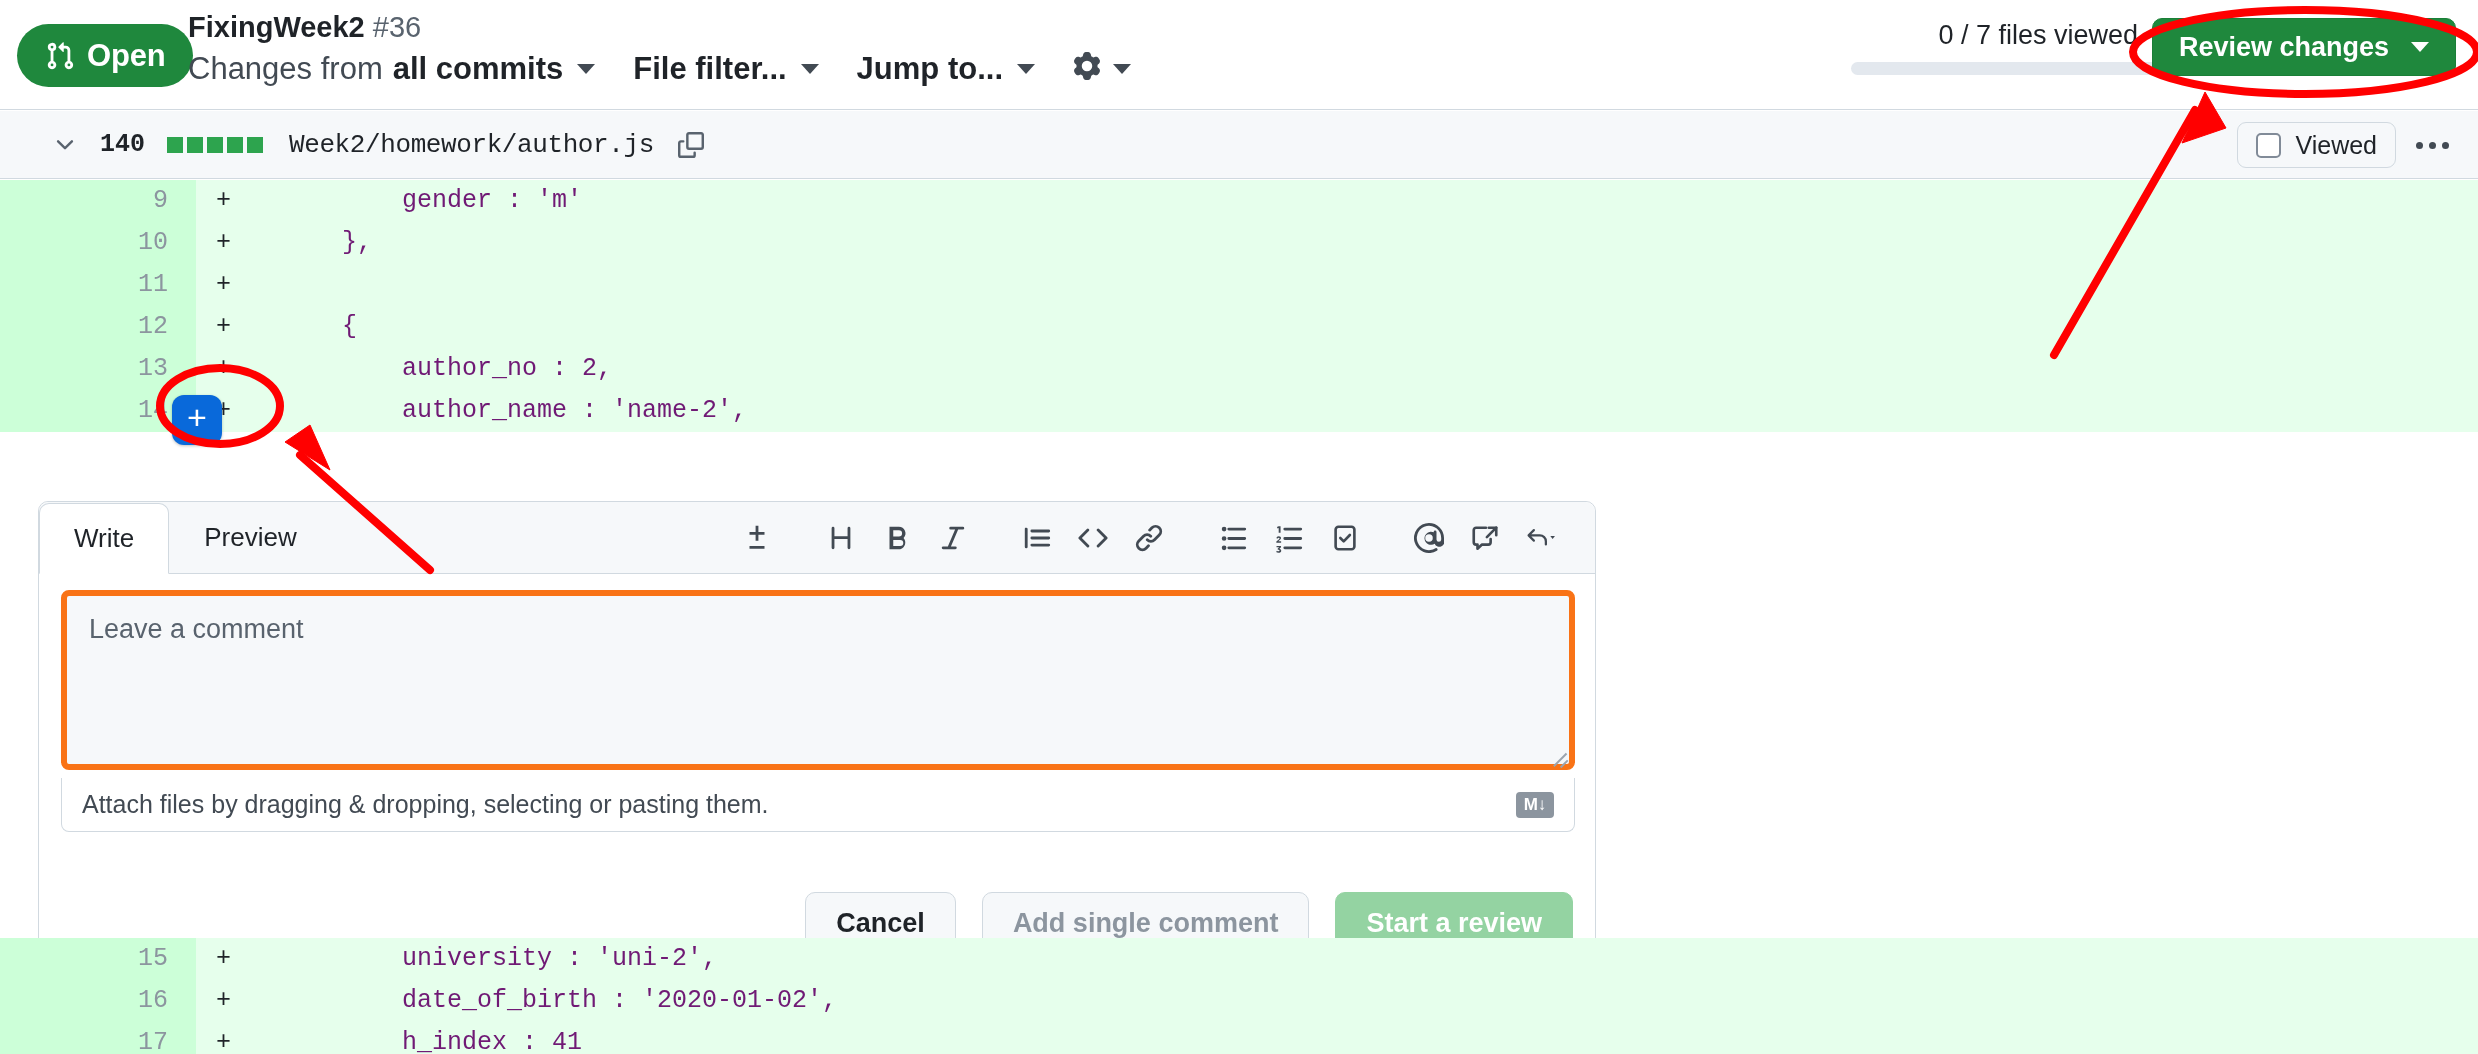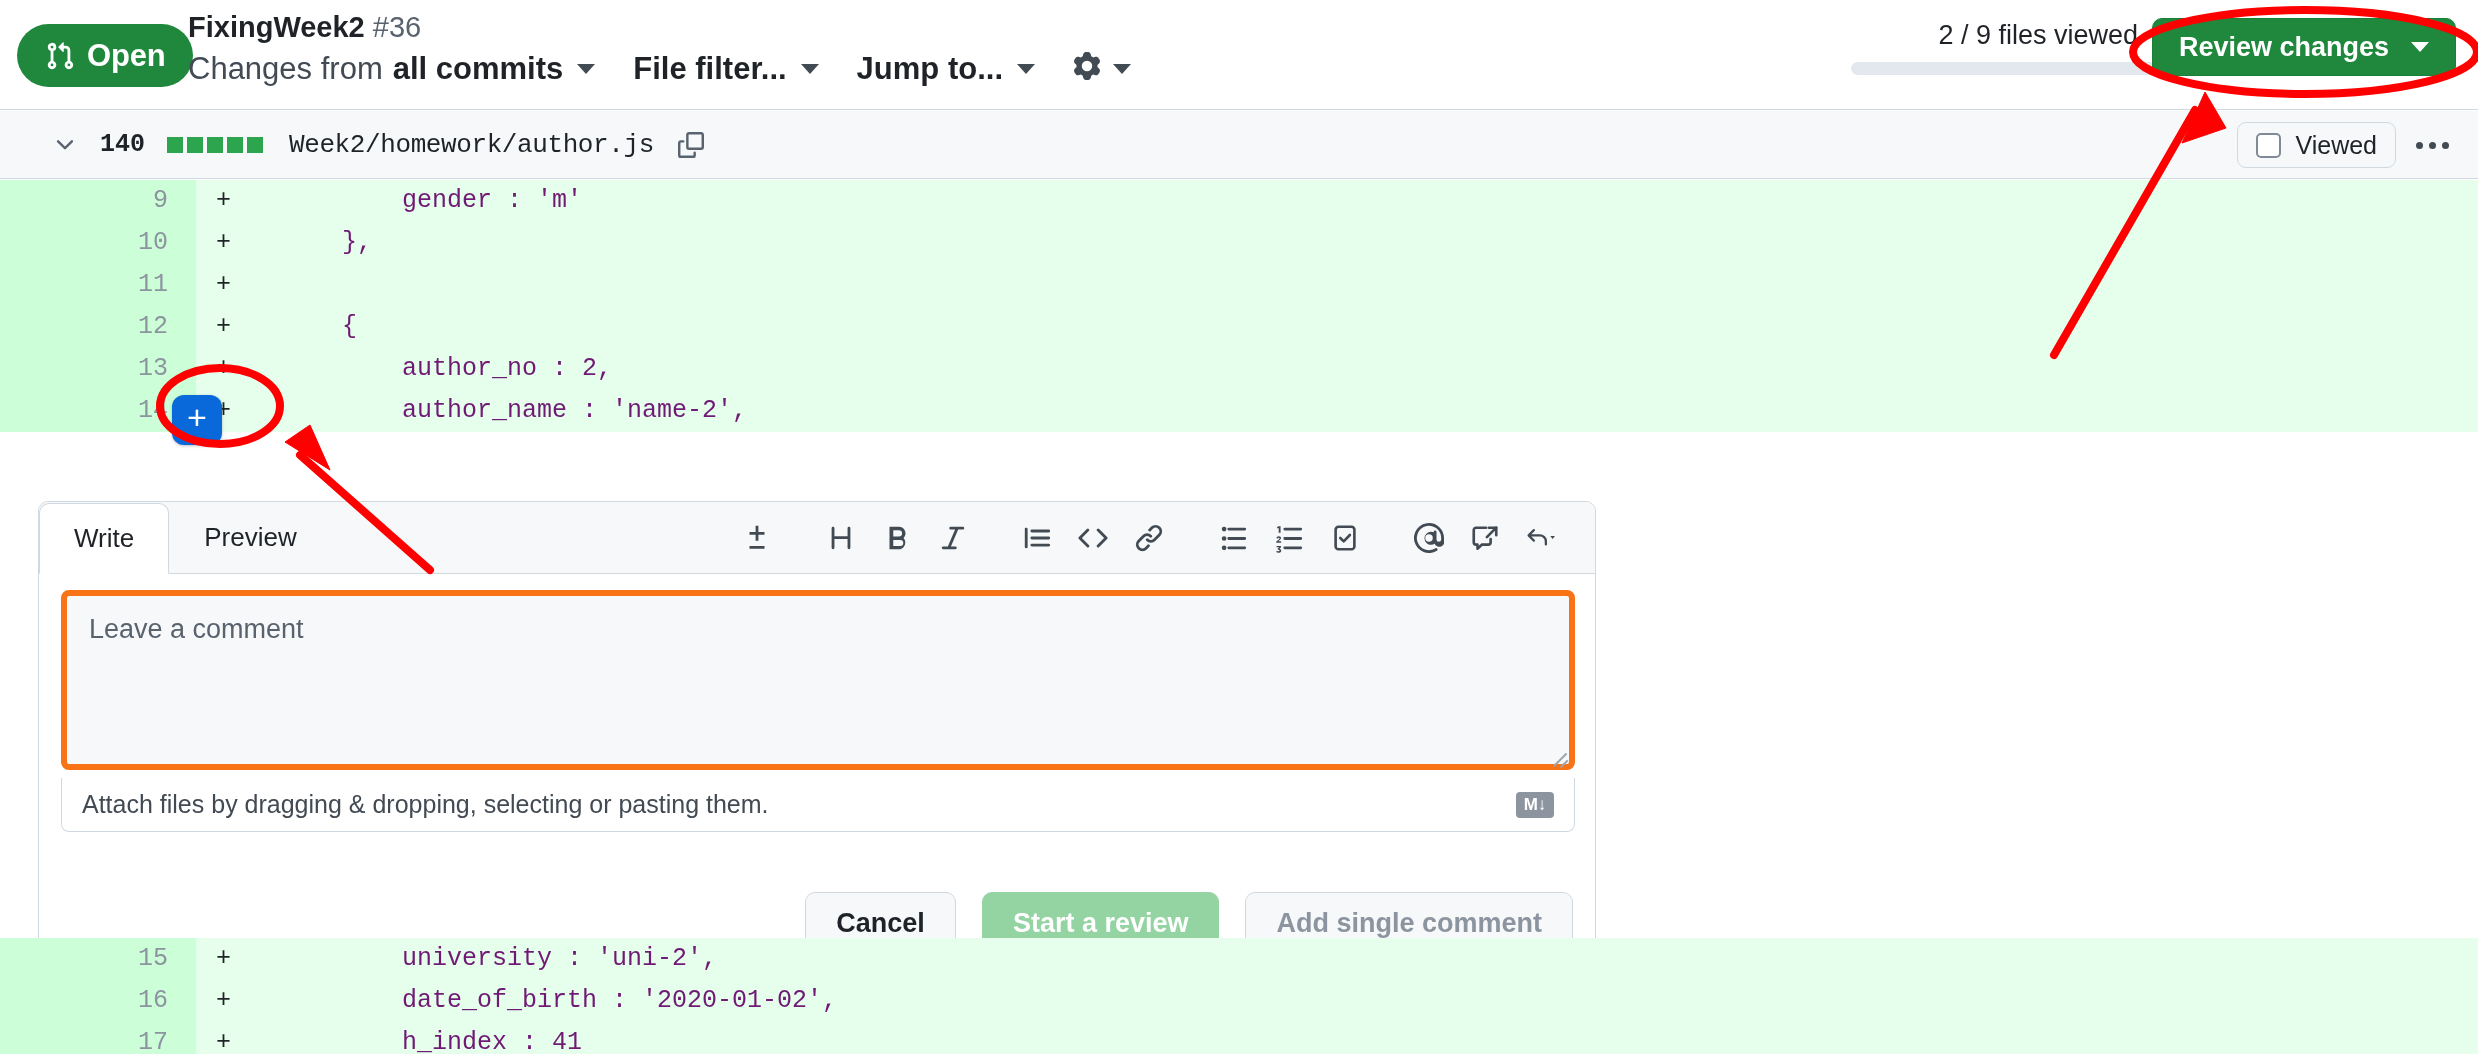--- a/index.html
+++ b/index.html
@@ -300,21 +300,21 @@
     <span class="sub-item gear-wrap">
       <span>
         <svg width="28" height="28" viewBox="0 0 16 16" fill="#424a53" aria-hidden="true">
           <path d="M8 0a8.2 8.2 0 0 1 .701.031C9.444.095 9.99.645 10.16 1.29l.288 1.107c.018.066.079.158.212.224.231.114.454.243.668.386.123.082.233.09.299.071l1.103-.303c.644-.176 1.392.021 1.82.63.27.385.506.792.704 1.218.315.675.111 1.422-.364 1.891l-.814.806c-.049.048-.098.147-.088.294.016.257.016.515 0 .772-.01.147.039.246.088.294l.814.806c.475.469.679 1.216.364 1.891a7.977 7.977 0 0 1-.704 1.217c-.428.61-1.176.807-1.82.63l-1.103-.302c-.066-.019-.176-.011-.299.071a4.909 4.909 0 0 1-.668.386c-.133.066-.194.158-.212.224l-.288 1.106c-.17.646-.716 1.196-1.459 1.26a8.006 8.006 0 0 1-1.402 0c-.743-.064-1.289-.614-1.459-1.26l-.288-1.106c-.018-.066-.079-.158-.212-.224a4.865 4.865 0 0 1-.668-.386c-.123-.082-.233-.09-.299-.071l-1.103.303c-.644.176-1.392-.021-1.82-.63a8.12 8.12 0 0 1-.704-1.218c-.315-.675-.111-1.422.363-1.891l.815-.806c.05-.048.098-.147.088-.294a6.214 6.214 0 0 1 0-.772c.01-.147-.038-.246-.088-.294l-.815-.806C.635 6.045.431 5.298.746 4.623a7.92 7.92 0 0 1 .704-1.217c.428-.61 1.176-.807 1.82-.63l1.103.302c.066.019.176.011.299-.071.214-.143.437-.272.668-.386.133-.066.194-.158.212-.224L5.84 1.29c.17-.645.717-1.195 1.46-1.259A8.1 8.1 0 0 1 8 0Zm0 5a3 3 0 1 0 0 6 3 3 0 0 0 0-6Z"></path>
         </svg>
       </span>
       <i class="caret"></i>
     </span>
   </div>
 
-  <div class="files-viewed">2 / 9 files viewed</div>
+  <div class="files-viewed">0 / 7 files viewed</div>
   <div class="info-icon">i</div>
   <div class="progress-track">
     <div class="progress-fill" style="width: 0%;"></div>
   </div>
 
   <div class="review-btn">
     <span>Review changes</span>
     <i class="caret"></i>
   </div>
 </div>
@@ -477,22 +477,22 @@
     <span class="resize-grip"></span>
   </div>
 
   <div class="attach-bar">
     <span>Attach files by dragging &amp; dropping, selecting or pasting them.</span>
     <span class="md-badge">M↓</span>
   </div>
 
   <div class="form-actions">
     <div class="btn">Cancel</div>
+    <div class="btn muted">Add single comment</div>
     <div class="btn primary-disabled">Start a review</div>
-    <div class="btn muted">Add single comment</div>
   </div>
 </div>
 
 <div class="diff-block diff-bottom">
   <div class="code-row">
     <div class="ln">15</div>
     <div class="marker">+</div>
     <div class="code-text">        university : 'uni-2',</div>
   </div>
   <div class="code-row">

